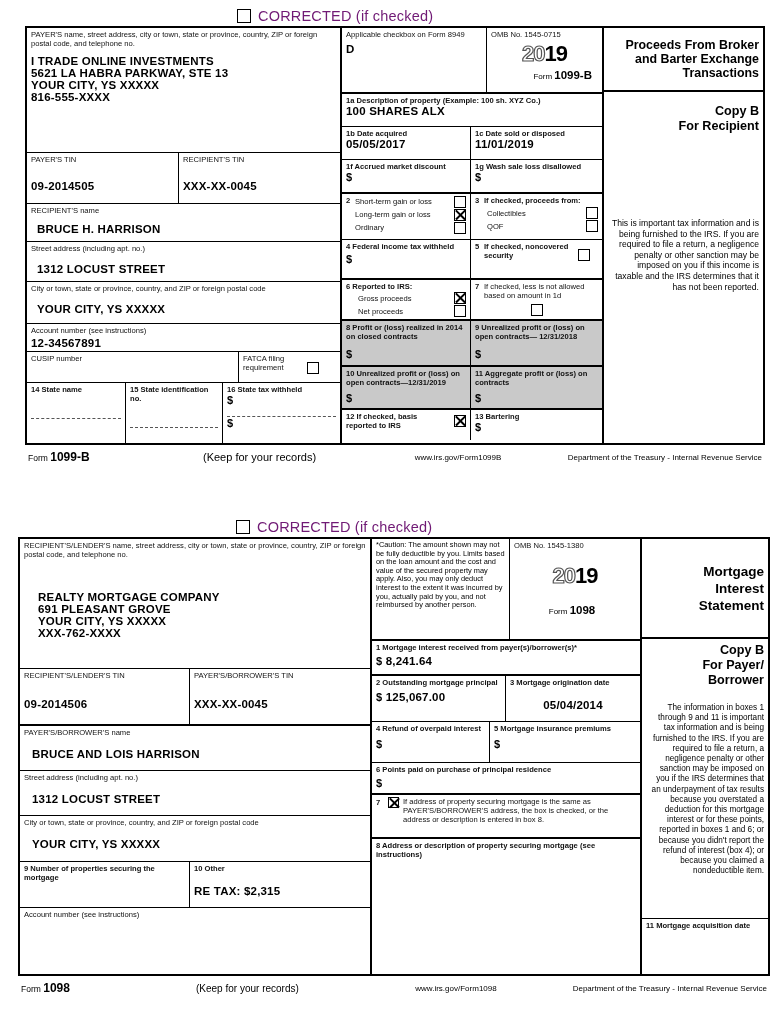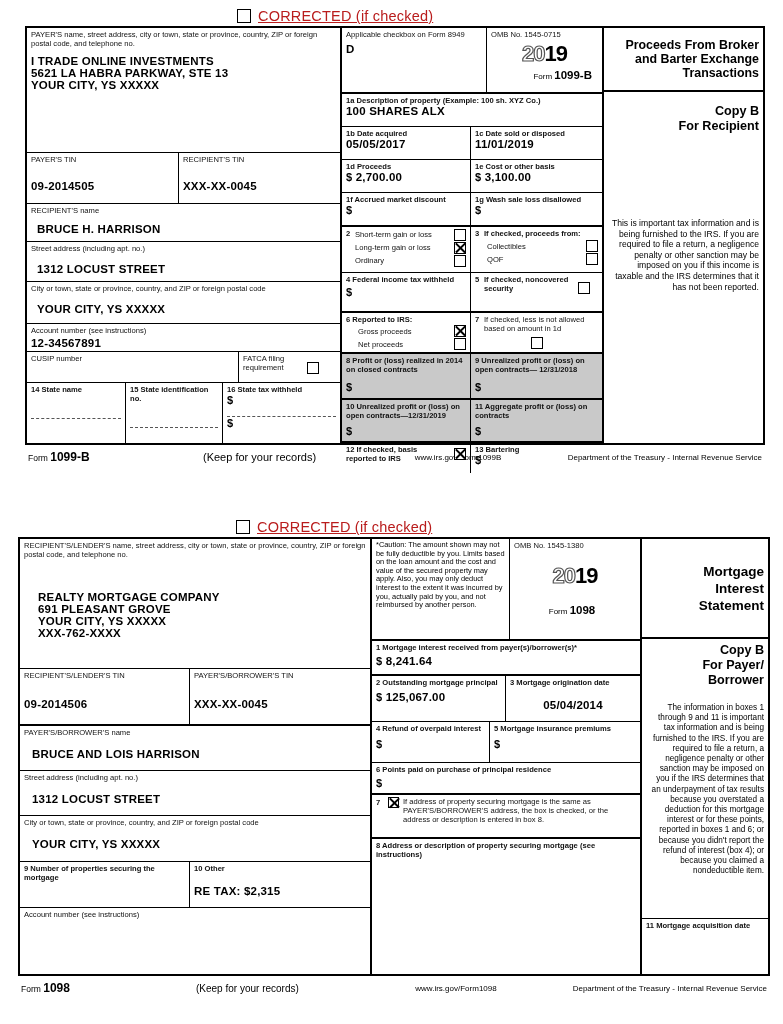--- a/index.html
+++ b/index.html
@@ -15,21 +15,21 @@
   .form{position:absolute;background:#fff;}
   .corrected-row{
     display:flex;justify-content:center;align-items:center;
     font-size:14px;letter-spacing:.2px;
     height:20px;
   }
   .corrected-row .cbox{
     width:12px;height:12px;border:1.6px solid #000;background:#fff;
     margin-right:7px;display:inline-block;
   }
-  .corrected-label{font-size:14.5px;color:#b91c1c;text-decoration:underline;}
+  .corrected-label{font-size:14.5px;color:#701a75;}
 
   .grid{border:2px solid #000;box-sizing:border-box;background:#fff;}
 
   .lbl{font-size:7.6px;line-height:9.2px;color:#111;display:block;}
   .lbl.b{font-weight:bold;}
   .val{font-size:11.5px;font-weight:bold;letter-spacing:.2px;}
   .val.sm{font-size:10.5px;}
 
   .cell{position:relative;box-sizing:border-box;padding:2px 4px;}
   .bb{border-bottom:1.4px solid #000;}
@@ -94,20 +94,21 @@
       <div class="row" style="height:415px;">
 
         <div style="width:315px;" class="brh">
 
           <div class="cell bb" style="height:125px;">
             <span class="lbl">PAYER'S name, street address, city or town, state or province, country, ZIP or foreign postal code, and telephone no.</span>
             <div style="margin-top:7px;">
               <div class="val">I TRADE ONLINE INVESTMENTS</div>
               <div class="val">5621 LA HABRA PARKWAY, STE 13</div>
               <div class="val">YOUR CITY, YS XXXXX</div>
+              <div class="val">816-555-XXXX</div>
             </div>
           </div>
 
           <div class="row bb" style="height:50px;">
             <div class="cell br" style="width:152px;">
               <span class="lbl">PAYER'S TIN</span>
               <div class="val" style="margin-top:16px;">09-2014505</div>
             </div>
             <div class="cell" style="width:161px;">
               <span class="lbl">RECIPIENT'S TIN</span>
@@ -191,30 +192,20 @@
             <div class="cell br" style="width:129px;">
               <span class="lbl b">1b Date acquired</span>
               <div class="val">05/05/2017</div>
             </div>
             <div class="cell" style="width:131px;">
               <span class="lbl b">1c  Date sold or disposed</span>
               <div class="val">11/01/2019</div>
             </div>
           </div>
 
-          <div class="row bb" style="height:32px;">
-            <div class="cell br" style="width:129px;">
-              <span class="lbl b">1d Proceeds</span>
-              <div class="val"><span class="dollar">$</span> <span>2,700.00</span></div>
-            </div>
-            <div class="cell" style="width:131px;">
-              <span class="lbl b">1e  Cost or other basis</span>
-              <div class="val"><span class="dollar">$</span> <span>3,100.00</span></div>
-            </div>
-          </div>
 
           <div class="row bbh" style="height:32px;">
             <div class="cell br" style="width:129px;">
               <span class="lbl b">1f  Accrued market discount</span>
               <div class="val"><span class="dollar">$</span> <span></span></div>
             </div>
             <div class="cell" style="width:131px;">
               <span class="lbl b">1g Wash sale loss disallowed</span>
               <div class="val"><span class="dollar">$</span> <span></span></div>
             </div>

